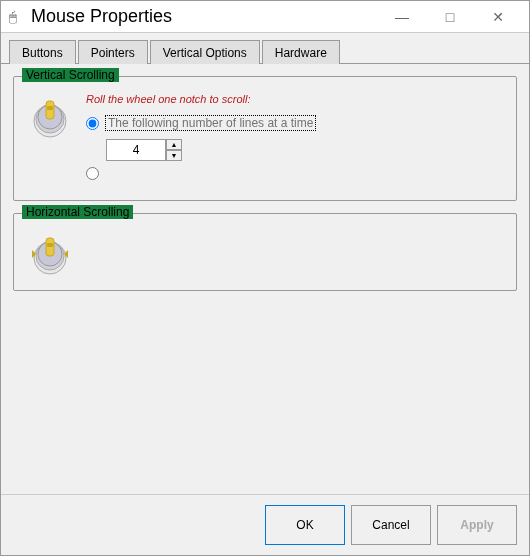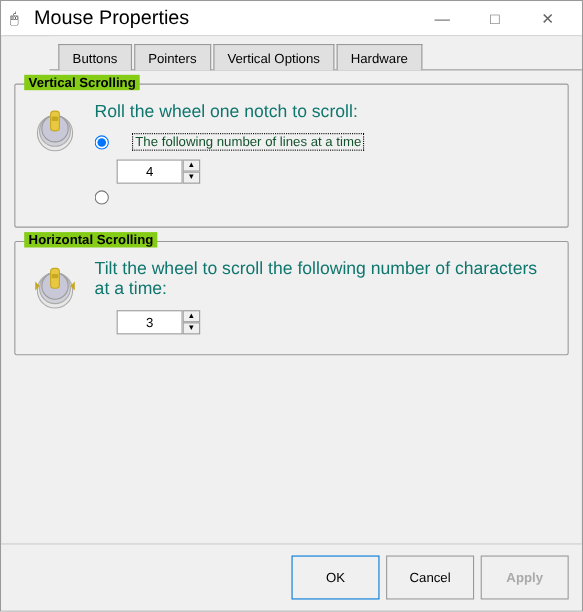--- a/index.html
+++ b/index.html
@@ -66,21 +66,20 @@
       color: #666;
     }
 
     .tab-bar {
       display: flex;
       align-items: flex-end;
       padding: 6px 8px 0 8px;
       background: #f0f0f0;
       border-bottom: 1px solid #999;
       gap: 0;
-      margin-left: 44px;
     }
 
     .tab {
       padding: 4px 12px;
       border: 1px solid #999;
       border-bottom: none;
       background: #e0e0e0;
       cursor: pointer;
       font-size: 12px;
       margin-right: 2px;
@@ -110,24 +109,24 @@
       border-radius: 2px;
       margin-bottom: 12px;
       padding: 8px 12px 12px 12px;
       position: relative;
     }
 
     .group-label {
       position: absolute;
       top: -9px;
       left: 8px;
-      background: #84cc16;
+      background: #15803d;
       padding: 0 4px;
       font-size: 12px;
-      font-weight: bold;
+      font-weight: normal;
       color: #000;
     }
 
     .group-content {
       display: flex;
       align-items: flex-start;
       margin-top: 8px;
       gap: 12px;
     }
 
@@ -135,40 +134,40 @@
       width: 48px;
       height: 48px;
       flex-shrink: 0;
     }
 
     .options-content {
       flex: 1;
     }
 
     .scroll-label {
-      font-size: 16px;
+      font-size: 11px;
       margin-bottom: 10px;
-      color: #0f766e;
+      color: #b91c1c;
+      font-style: italic;
     }
 
     .radio-option {
       display: flex;
       align-items: center;
       margin-bottom: 8px;
     }
 
     .radio-option input[type="radio"] {
       margin-right: 6px;
       cursor: pointer;
     }
 
     .radio-label {
       font-size: 12px;
-      color: #14532d;
-      margin-left: 15px;
+      color: #737373;
     }
 
     .radio-label.focused {
       border: 1px dotted #000;
       padding: 0 2px;
     }
 
     .spinner-row {
       display: flex;
       align-items: center;
@@ -307,31 +306,20 @@
             <ellipse cx="24" cy="28" rx="16" ry="16" fill="#e8e8e8" stroke="#aaa" stroke-width="1"></ellipse>
             <ellipse cx="24" cy="26" rx="14" ry="14" fill="#d0d0d8" stroke="#aaa" stroke-width="1"></ellipse>
             <ellipse cx="24" cy="24" rx="12" ry="12" fill="#c8c8d8" stroke="#999" stroke-width="1"></ellipse>
             <rect x="20" y="8" width="8" height="18" rx="3" fill="#e8c840" stroke="#c8a820" stroke-width="1"></rect>
             <rect x="21" y="13" width="6" height="4" rx="1" fill="#c8a820"></rect>
             <polygon points="10,24 6,20 6,28" fill="#c8a820"></polygon>
             <polygon points="38,24 42,20 42,28" fill="#c8a820"></polygon>
           </svg>
         </div>
 
-        <div class="options-content">
-          <div class="scroll-label">Tilt the wheel to scroll the following number of characters at a time:</div>
-
-          <div class="spinner-row">
-            <input type="text" class="spinner-input" value="3" style="">
-            <div class="spinner-buttons">
-              <button class="spinner-btn">▲</button>
-              <button class="spinner-btn">▼</button>
-            </div>
-          </div>
-        </div>
       </div>
     </div>
 
   </div>
 
   <div class="footer">
     <button class="footer-btn default">OK</button>
     <button class="footer-btn">Cancel</button>
     <button class="footer-btn disabled" disabled="">Apply</button>
   </div>

